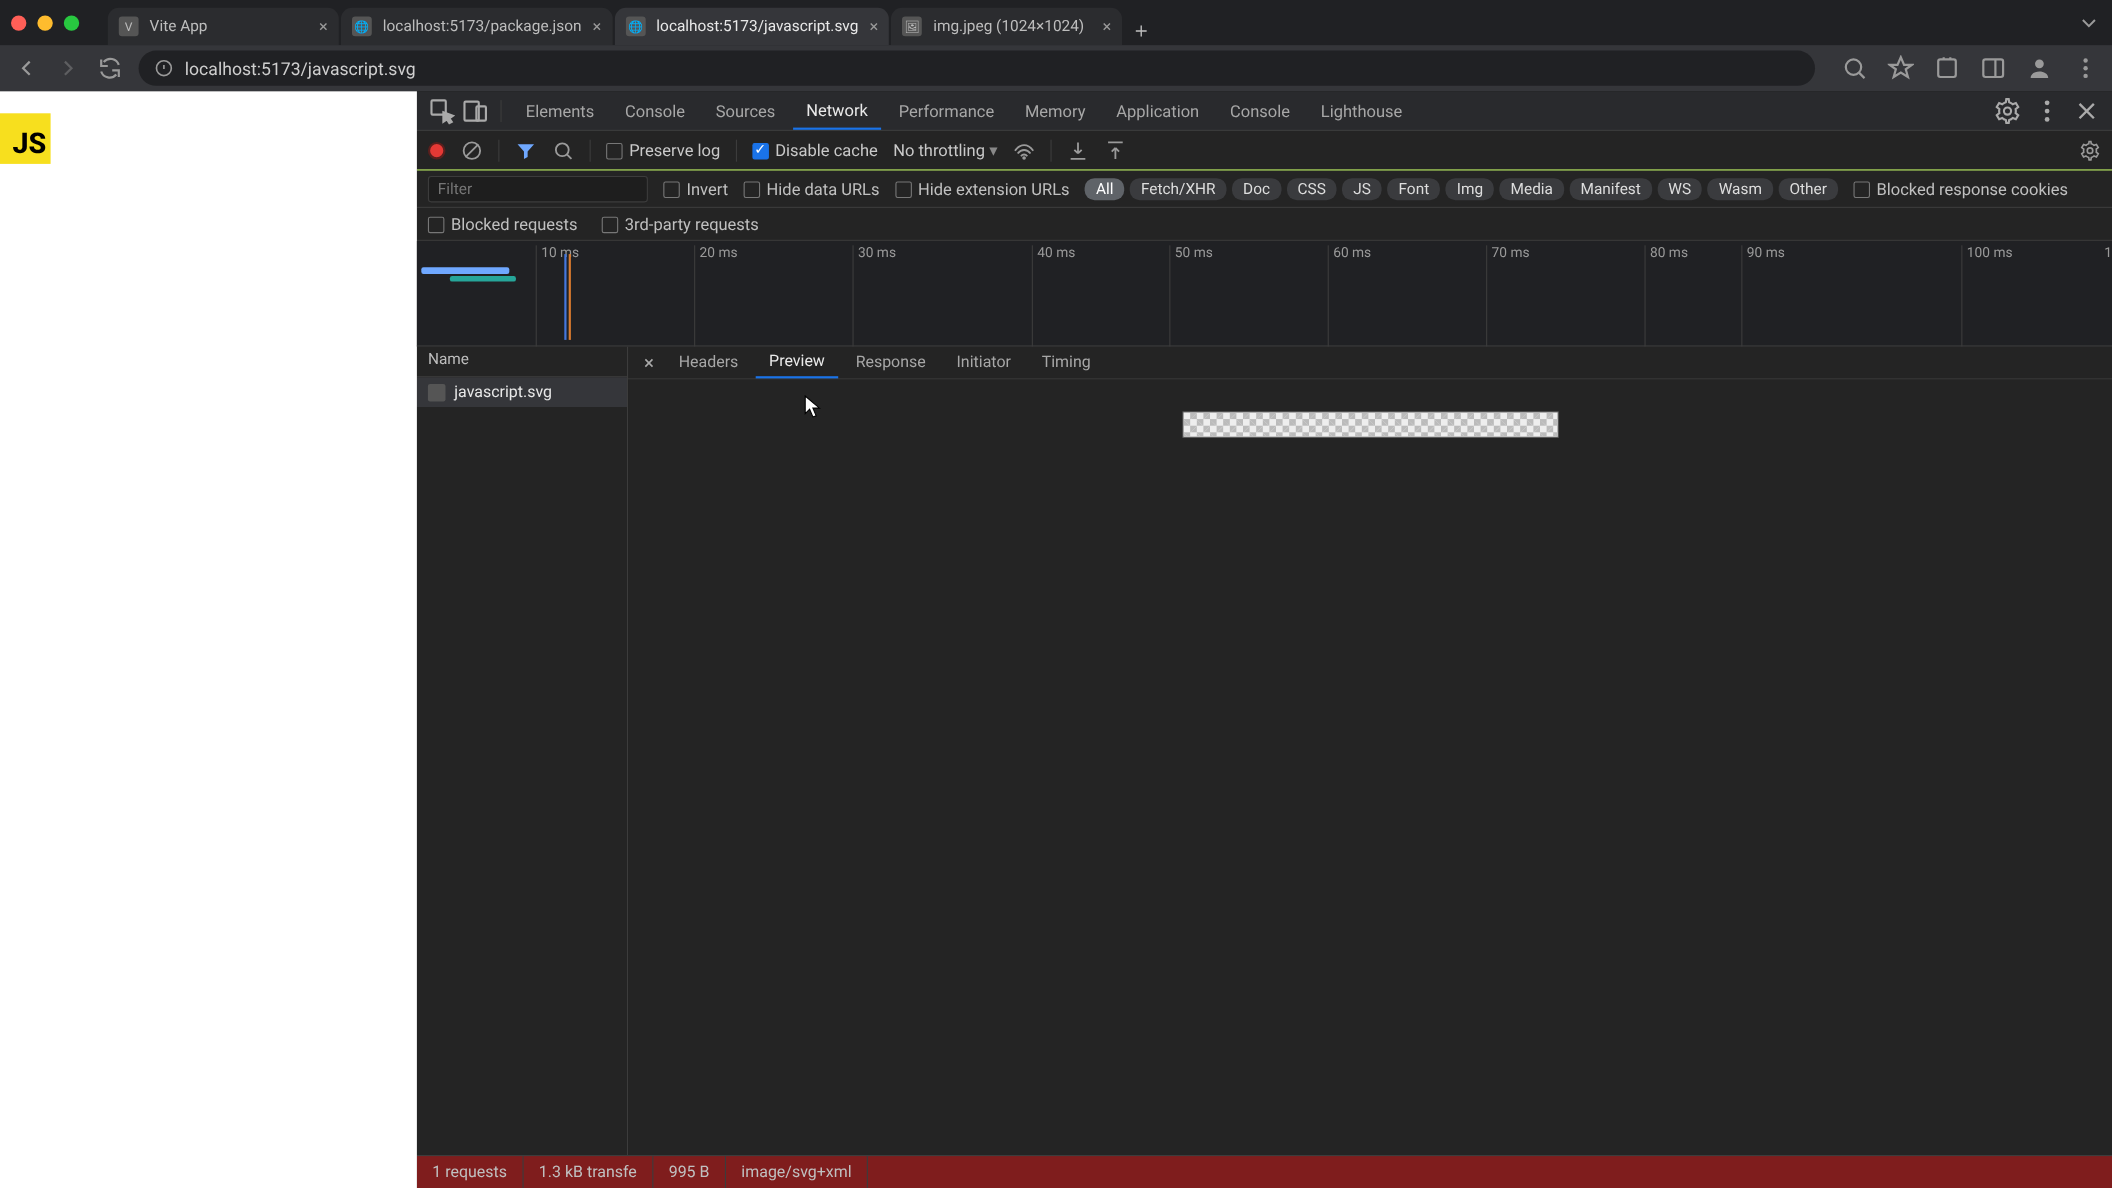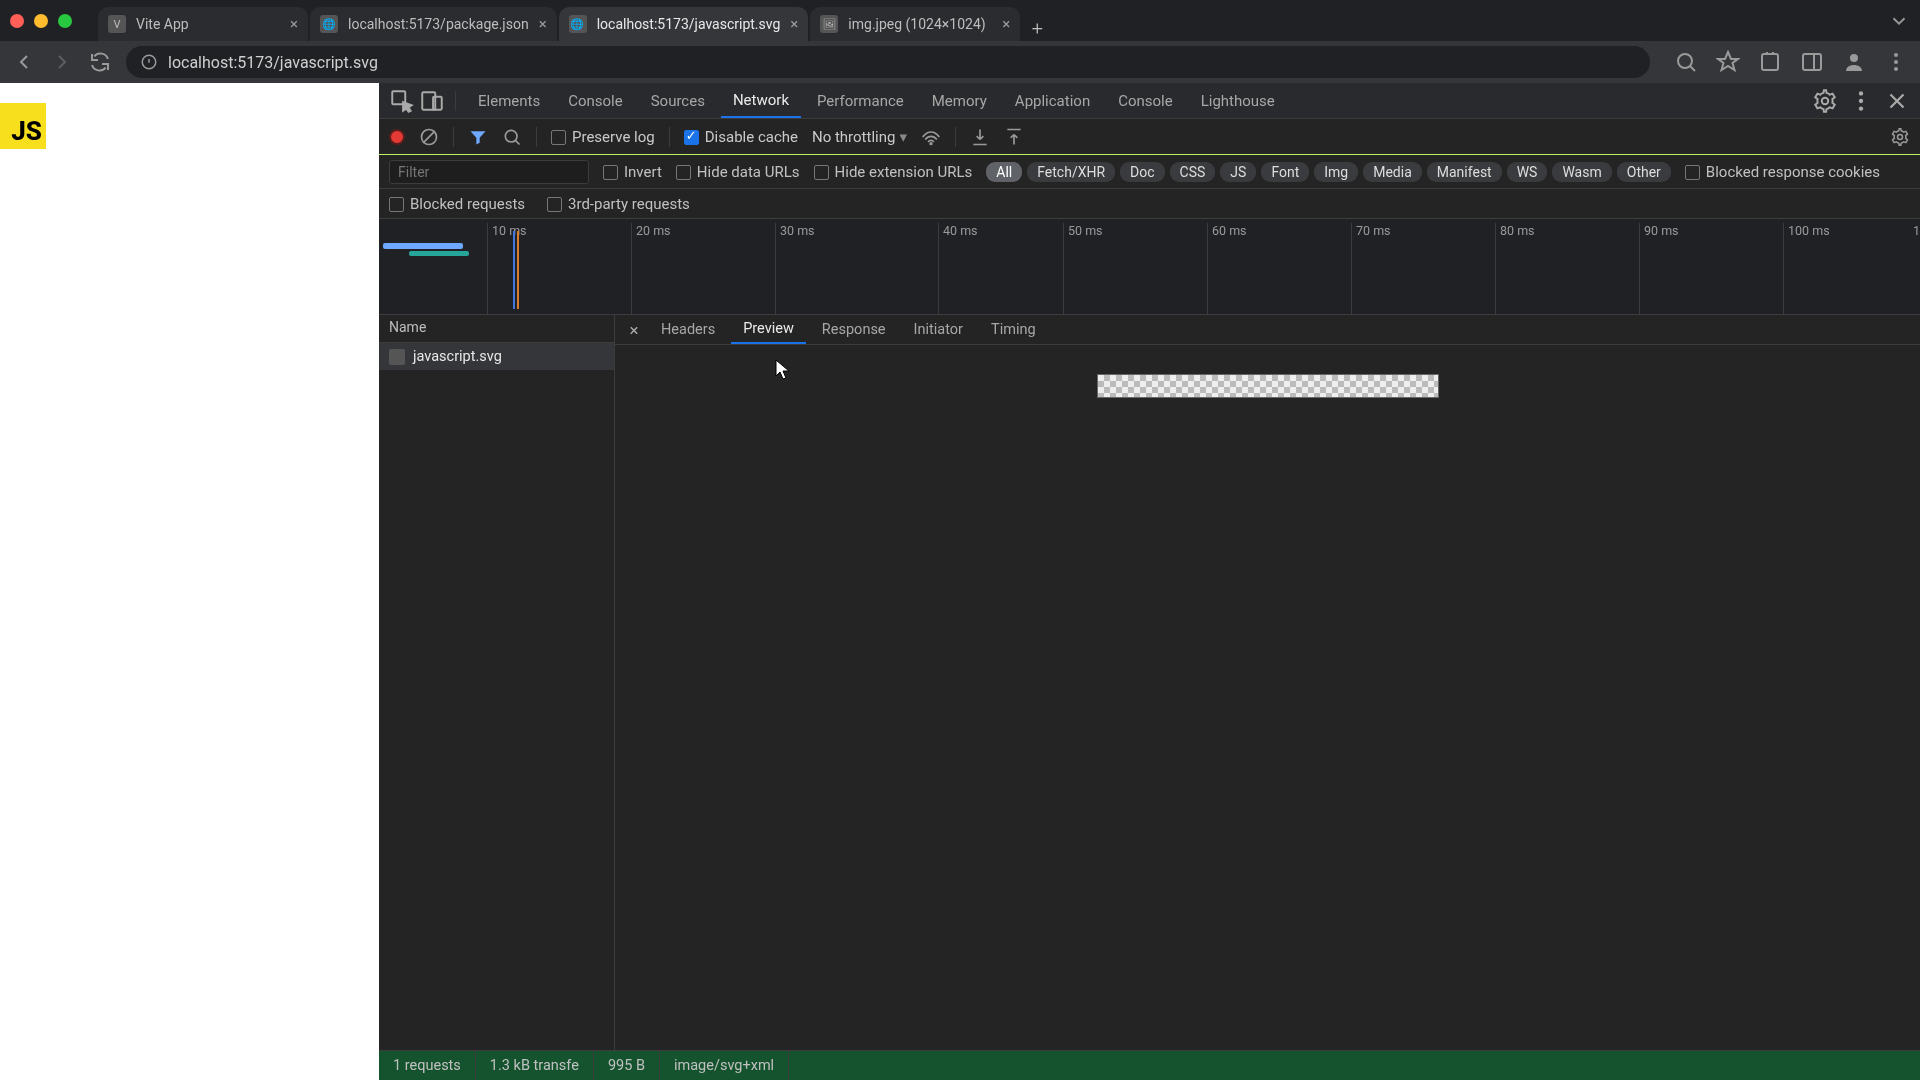--- a/index.html
+++ b/index.html
@@ -72,21 +72,21 @@
 
   
   .timeline { height: 96px; background:#202124; border-bottom:1px solid #3c3c3c; position:relative; }
   .tick { position:absolute; top:4px; font-size:12.5px; color:#9a9a9a; border-left:1px solid #3c3c3c; height:92px; padding-left:4px;}
   .wf-bar { position:absolute; top:24px; height:6px; background:#6fa8ff; border-radius:2px; }
   .wf-bar2 { position:absolute; top:32px; height:5px; background:#26a69a; border-radius:2px; }
   .wf-marker { position:absolute; top:12px; width:2px; height:78px; background:#d97b2f; }
 
   
   .net-body { flex:1; display:flex; min-height:0; }
-  .req-list { width: 236px; border-right:1px solid #3c3c3c; background:#242424; display:flex; flex-direction:column;}
+  .req-list { width: 192px; border-right:1px solid #3c3c3c; background:#242424; display:flex; flex-direction:column;}
   .req-list .hdr { height:28px; border-bottom:1px solid #3c3c3c; padding:4px 10px; font-size:14px; color:#bdbdbd; }
   .req-row { display:flex; align-items:center; gap:8px; padding:5px 10px; font-size:14.5px;
              background:#35363a; color:#e8e8e8; }
   .req-row .fico { width:16px;height:16px; background:#555; border-radius:2px;}
   .detail { flex:1; display:flex; flex-direction:column; }
   .detail-tabs { height:30px; border-bottom:1px solid #3c3c3c; display:flex; align-items:center; gap:4px;
                  padding:0 8px; font-size:14.5px;}
   .dtab { padding: 0 12px; height:100%; display:flex; align-items:center; color:#a7a7a7; cursor:pointer;}
   .dtab.active { color:#eaeaea; border-bottom:2px solid #1a73e8; }
   .close-x { width:22px;text-align:center;font-size:17px;color:#aaa;cursor:pointer; }
@@ -97,21 +97,21 @@
                linear-gradient(45deg,#bbb 25%,transparent 25%),
                linear-gradient(-45deg,#bbb 25%,transparent 25%),
                linear-gradient(45deg,transparent 75%,#bbb 75%),
                linear-gradient(-45deg,transparent 75%,#bbb 75%);
              background-size:12px 12px;
              background-position:0 0,0 6px,6px -6px,-6px 0;
              background-color:#eee; box-shadow: 0 0 0 1px #666;}
   .cursor-arrow { position:absolute; width:16px; height:22px; pointer-events:none; }
 
   
-  .statusbar { height:30px; border-top:1px solid #3c3c3c; background:#14532d;
+  .statusbar { height:30px; border-top:1px solid #3c3c3c; background:#7f1d1d;
                display:flex; align-items:flex-start; gap:0; font-size:14.5px; color:#c0c0c0;}
   .statusbar span { padding: 0 14px; border-right:1px solid #3c3c3c; height:100%; display:flex; align-items:center;}
 
   svg { width:100%; height:100%; }
 </style>
 </head>
 <body>
 
 <div class="titlebar">
   <div class="traffic">
@@ -353,21 +353,21 @@
 
     <div class="timeline">
       <div class="tick" style="left:108px">10 ms</div>
       <div class="tick" style="left:252px">20 ms</div>
       <div class="tick" style="left:396px">30 ms</div>
       <div class="tick" style="left:559px">40 ms</div>
       <div class="tick" style="left:684px">50 ms</div>
       <div class="tick" style="left:828px">60 ms</div>
       <div class="tick" style="left:972px">70 ms</div>
       <div class="tick" style="left:1116px">80 ms</div>
-      <div class="tick" style="left:1260px">90 ms</div>
+      <div class="tick" style="left:1204px">90 ms</div>
       <div class="tick" style="left:1404px">100 ms</div>
       <div class="tick" style="left:1530px;border:none">110</div>
       <div class="wf-bar" style="left:4px;  width:80px;"></div>
       <div class="wf-bar2" style="left:30px; width:60px;"></div>
       <div class="wf-marker" style="left:134px;background:#4477dd"></div>
       <div class="wf-marker" style="left:138px"></div>
     </div>
 
     <div class="net-body">
       <div class="req-list">

